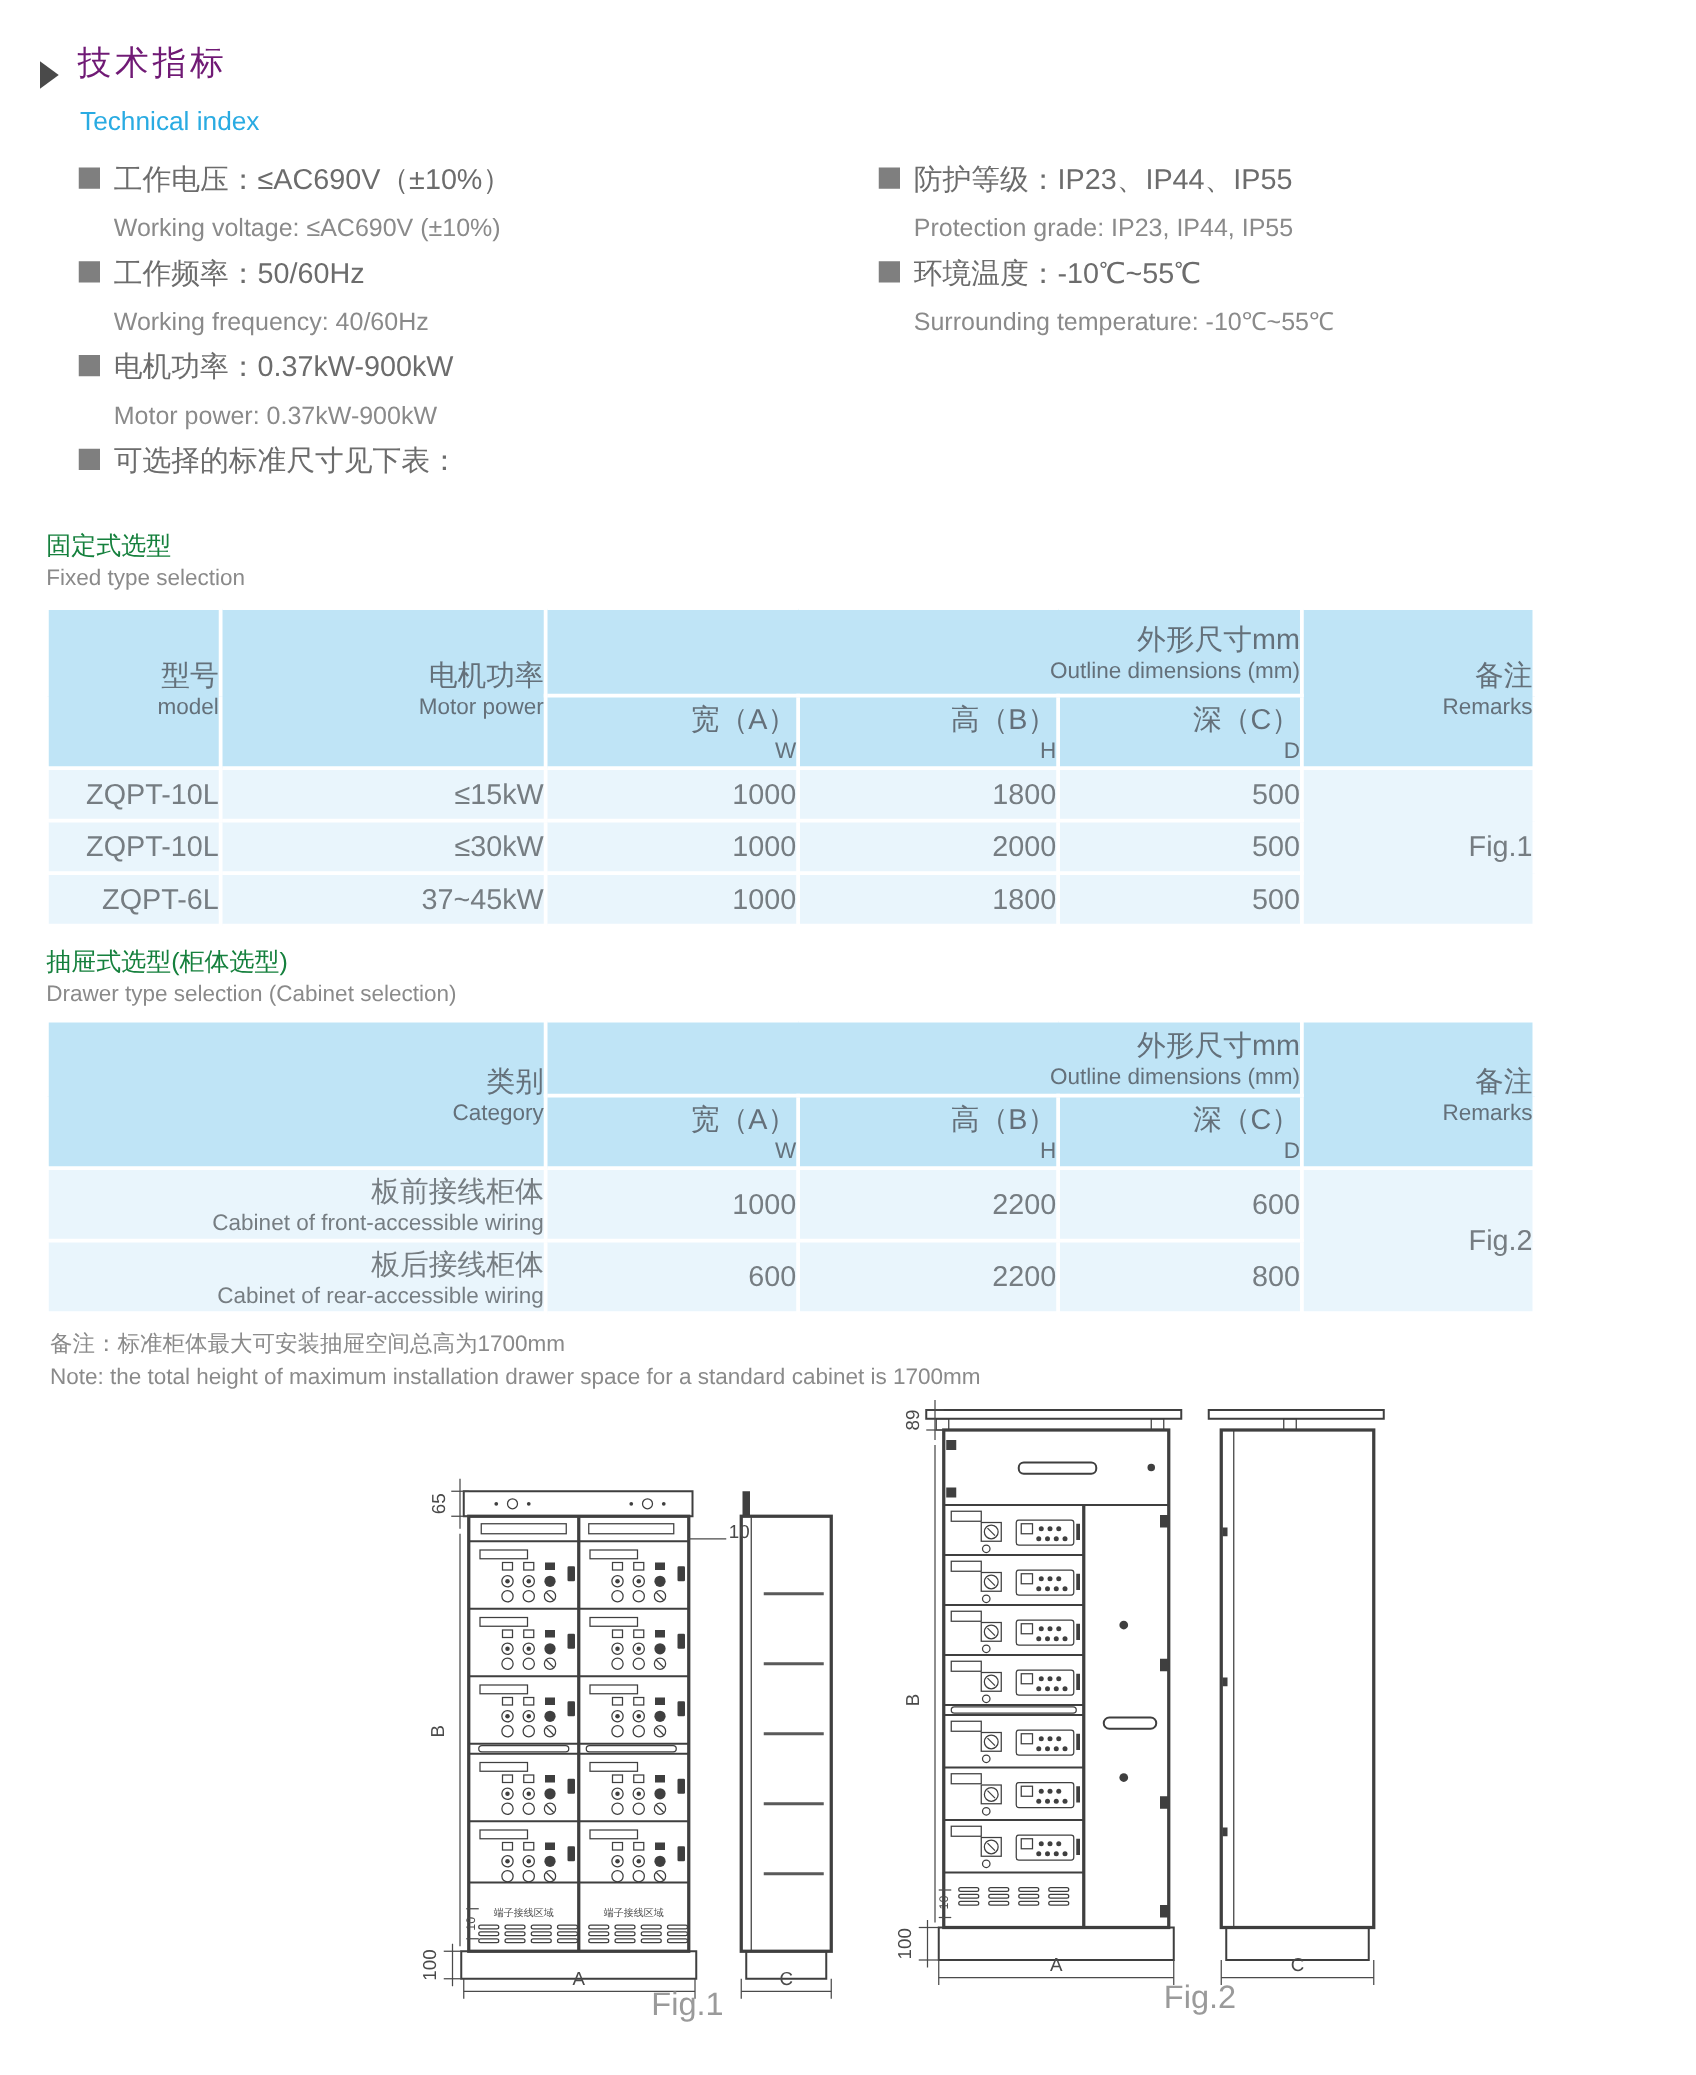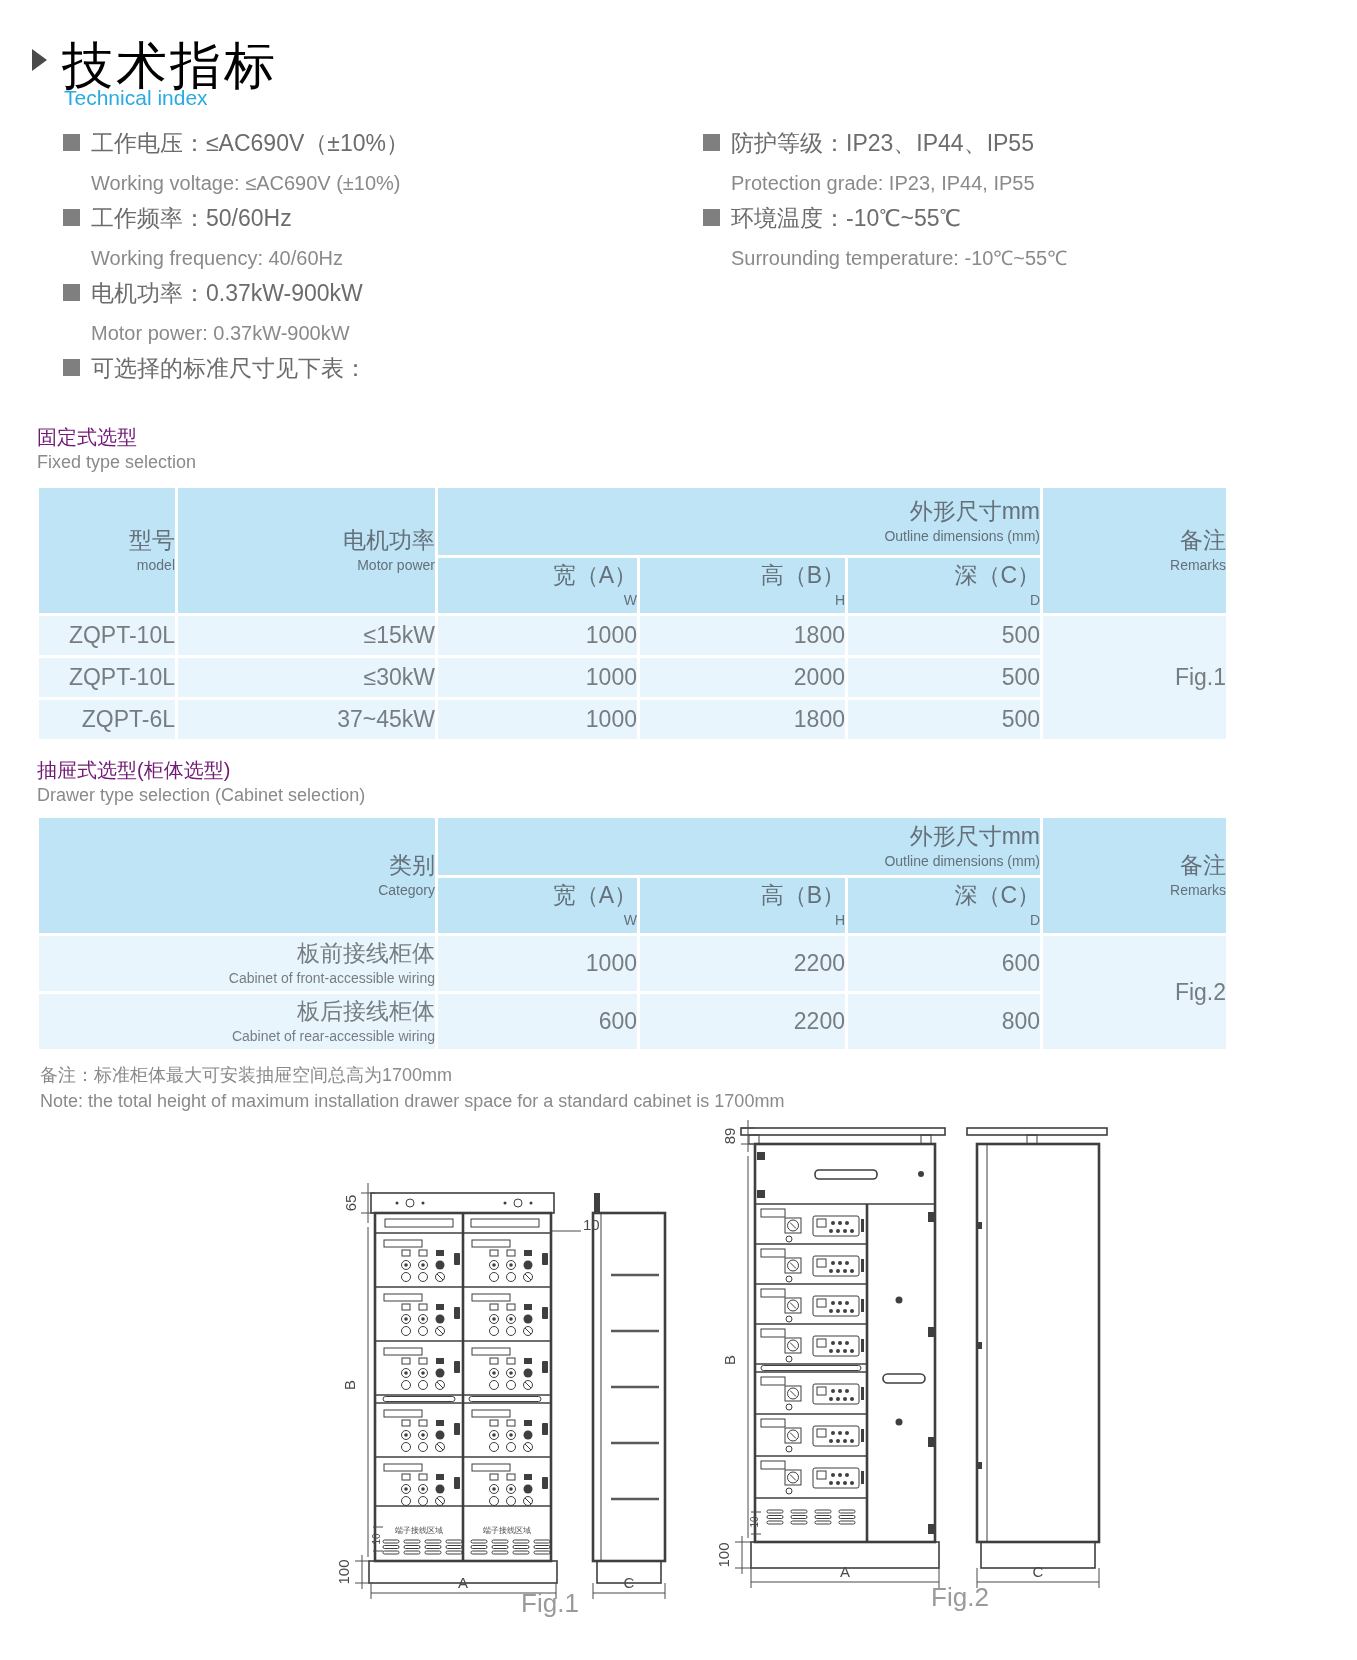--- a/index.html
+++ b/index.html
@@ -3,41 +3,41 @@
 <meta charset="utf-8">
 <style>
   html,body{margin:0;padding:0;background:#fff;}
   #page{
     position:relative;width:1357px;height:1660px;background:#ffffff;
     font-family:"Liberation Sans", sans-serif;color:#6f6f6f;overflow:hidden;
   }
   
   .hdr-arrow{position:absolute;left:32px;top:49px;width:0;height:0;
     border-left:15px solid #4a4a4a;border-top:11px solid transparent;border-bottom:11px solid transparent;}
-  .title-zh{position:absolute;left:62px;top:32px;font-size:51px;letter-spacing:3px;color:#000000;font-weight:500;}
+  .title-zh{position:absolute;left:62px;top:32px;font-size:27px;letter-spacing:3px;color:#701a75;font-weight:500;}
   .title-en{position:absolute;left:64px;top:86px;font-size:21px;color:#29abe2;}
   
   .spec-col{position:absolute;width:640px;}
   #spec-left{left:63px;top:129px;}
   #spec-right{left:703px;top:129px;}
   .spec-item .zh{display:flex;align-items:flex-start;font-size:23px;color:#6c6c6c;line-height:28px;margin:0 0 14px 0;}
   .spec-item .bullet{flex:none;width:17px;height:17px;background:#7f7f7f;margin:5px 11px 0 0;}
   .spec-item .en{font-size:20px;color:#8a8a8a;line-height:24px;margin:0 0 9px 28px;}
   
   .section-label{position:absolute;left:37px;}
-  .section-label .zh{font-size:20px;color:#701a75;line-height:26px;}
+  .section-label .zh{font-size:20px;color:#15803d;line-height:26px;}
   .section-label .en{font-size:18px;color:#8a8a8a;line-height:24px;}
   
   .tbl-wrap{position:absolute;left:36px;}
   table{border-collapse:collapse;table-layout:fixed;width:1190px;}
   td{border:3px solid #ffffff;text-align:right;vertical-align:middle;padding:0;}
   td.th{background:#bfe4f6;color:#64707a;}
   td.bd{background:#e9f5fc;color:#767d82;}
   .c-zh{font-size:23px;line-height:28px;}
-  .c-en{font-size:14px;line-height:22px;}
+  .c-en{font-size:18px;line-height:22px;}
   .c-val{font-size:23px;}
   tr.h1{height:70px;} tr.h2{height:58px;}
   tr.r1{height:42px;} tr.r2{height:58px;}
   
   #note{position:absolute;left:40px;top:1062px;font-size:18px;color:#8a8a8a;line-height:26px;}
   
   .fig{position:absolute;}
   #fig1{left:335px;top:1135px;}
   #fig2{left:715px;top:1092px;}
   svg{overflow:visible;}

